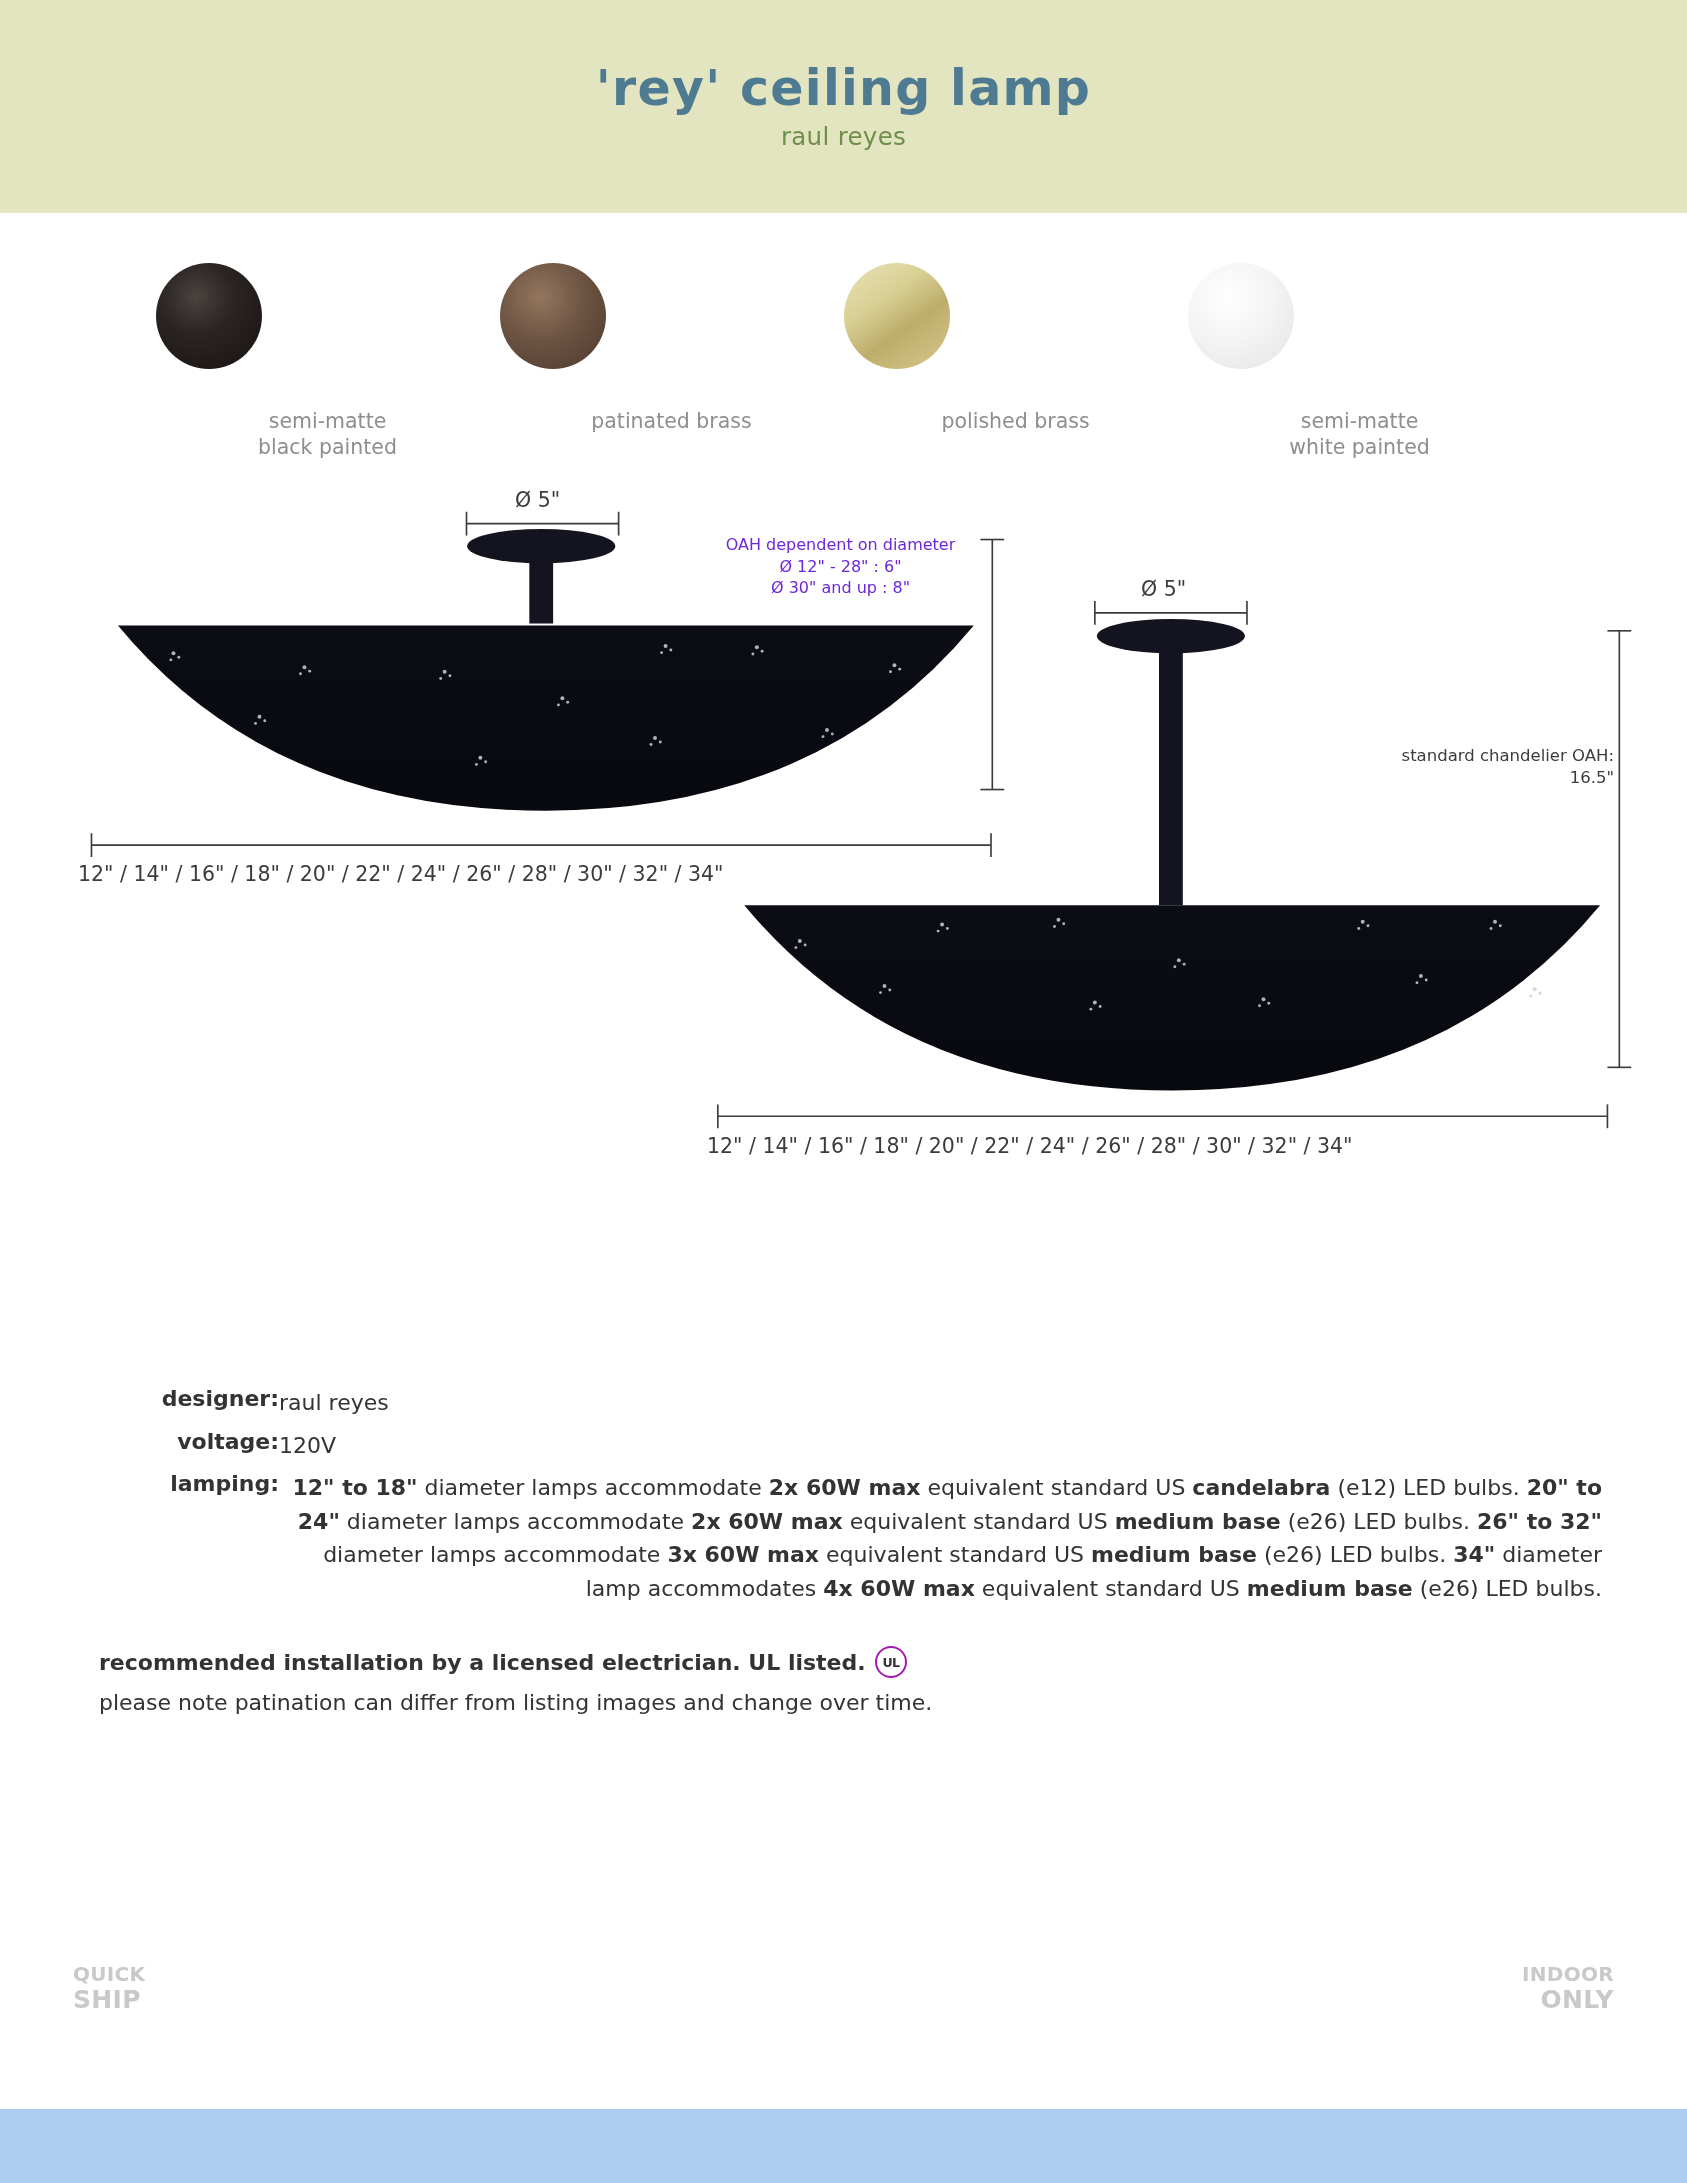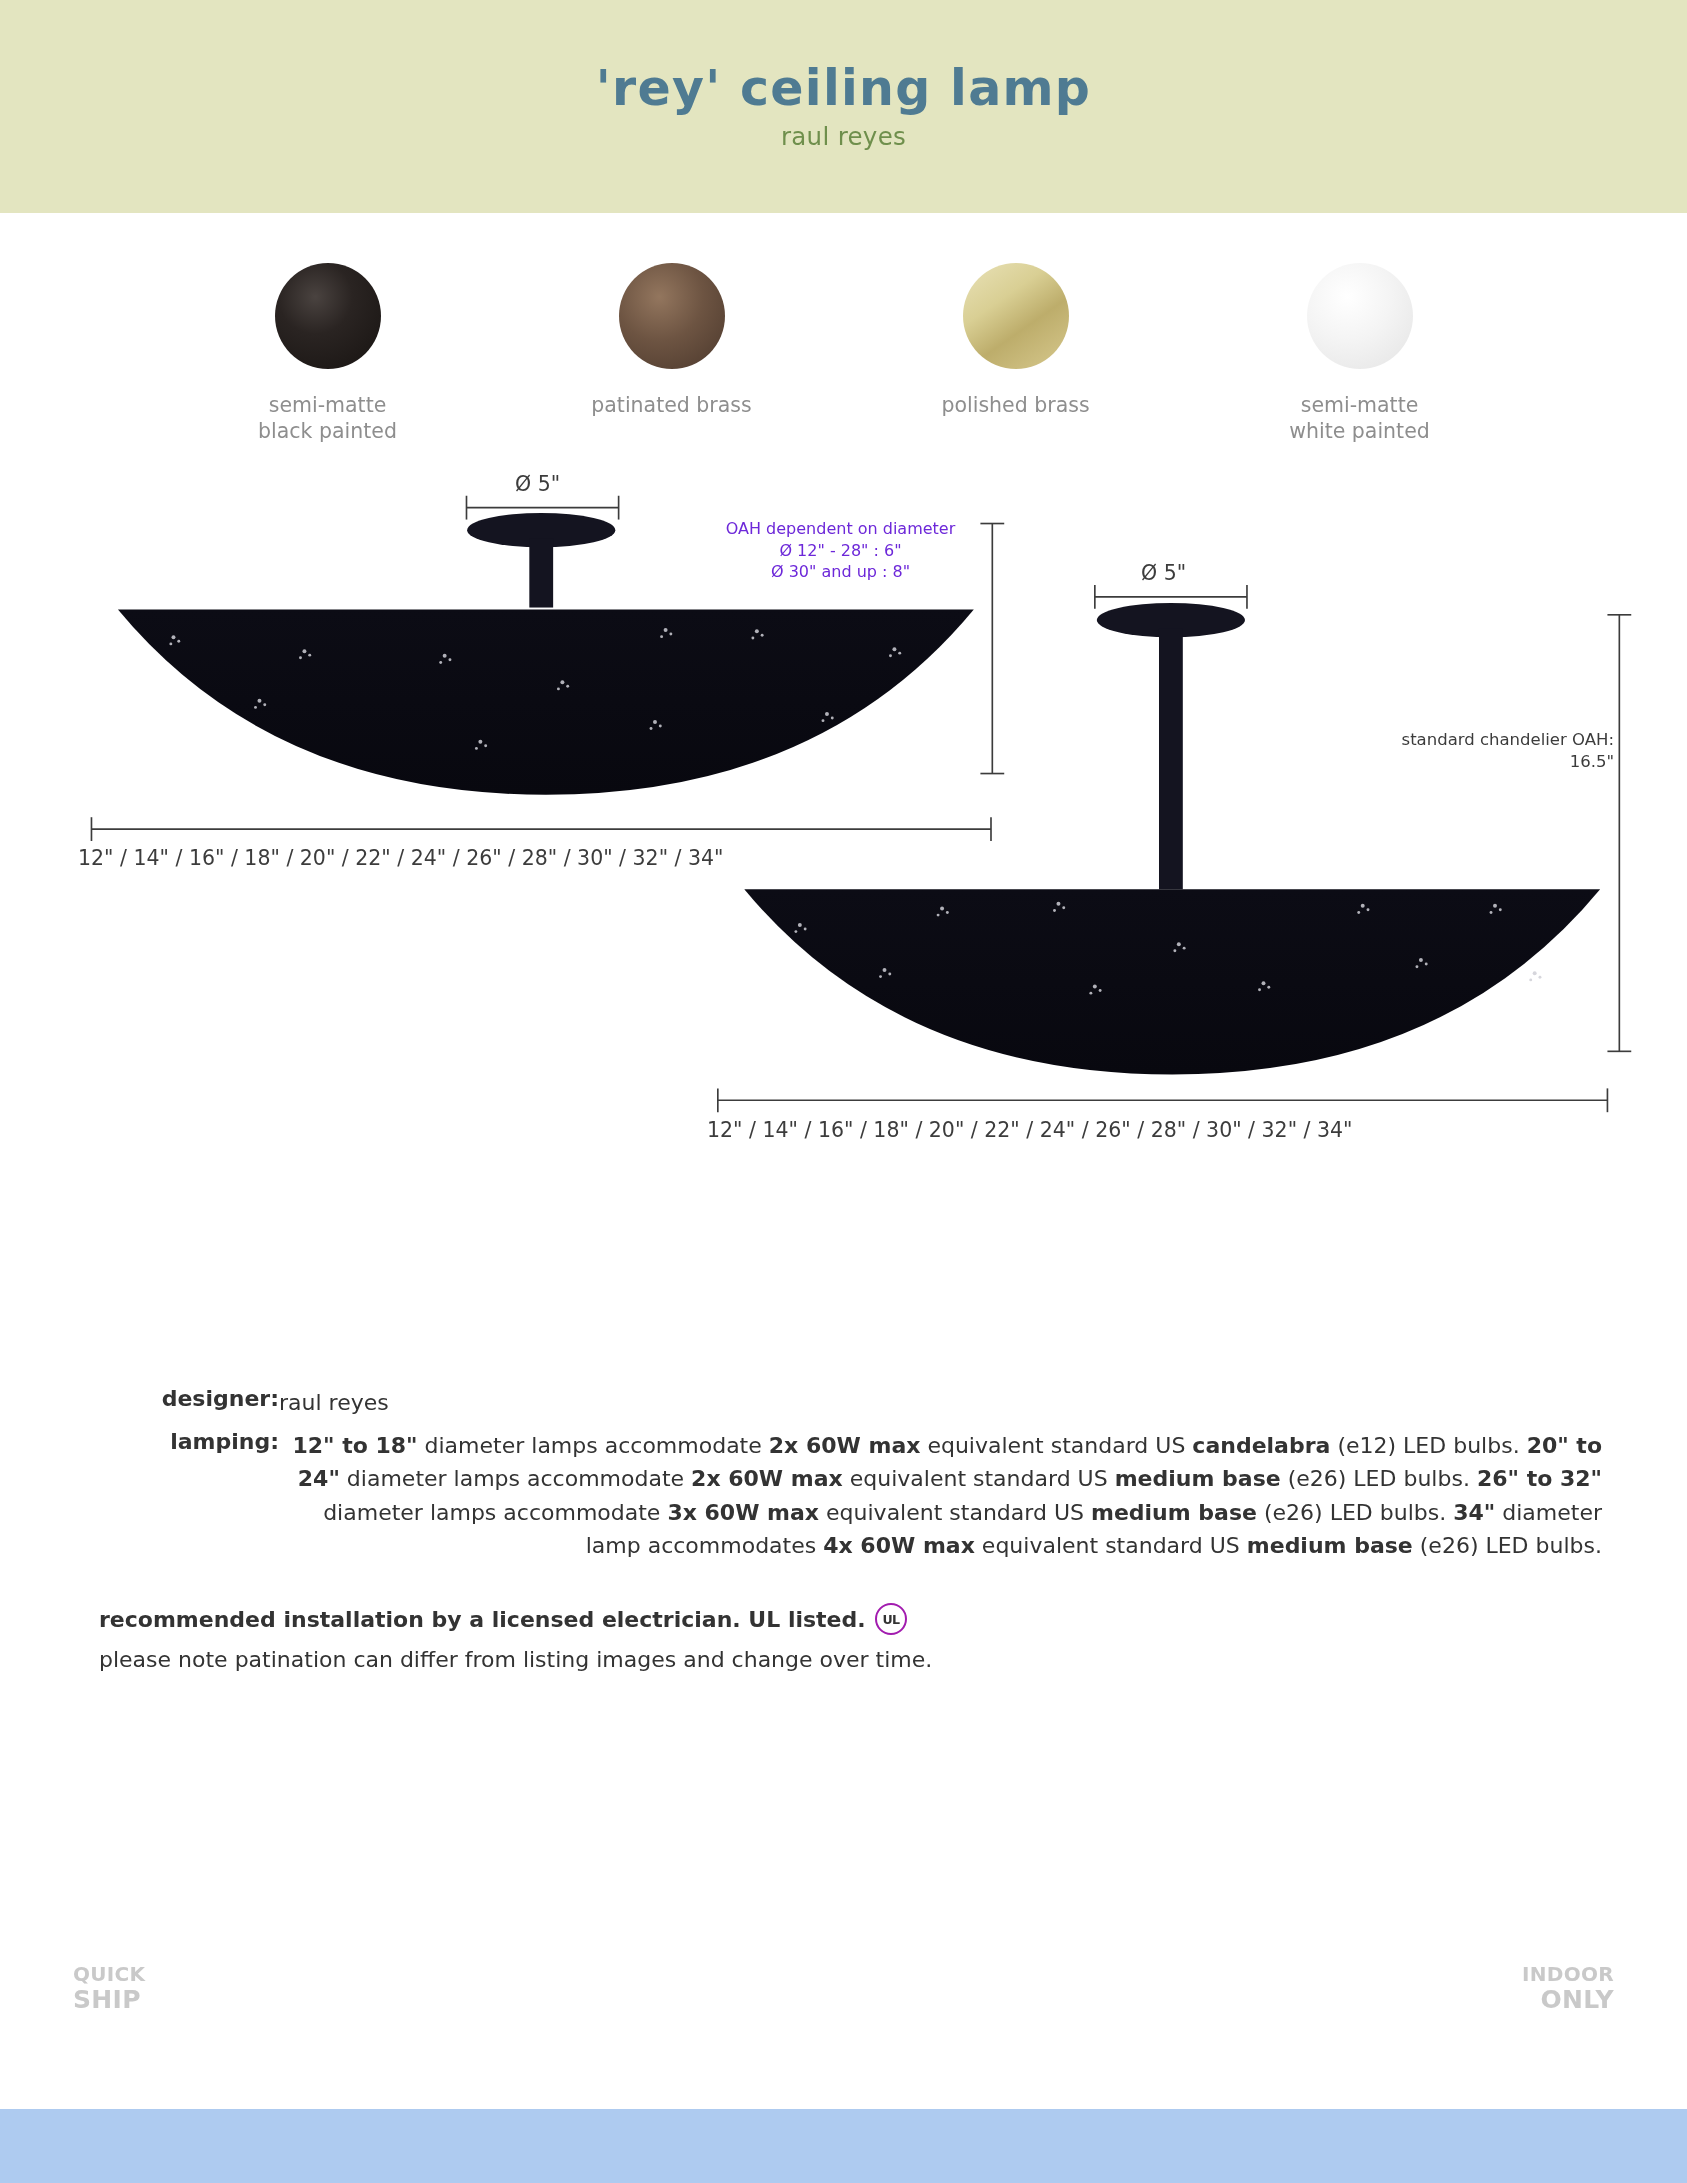--- a/index.html
+++ b/index.html
@@ -45,21 +45,21 @@
   .finishes {
     display: flex;
     justify-content: center;
     margin-top: 50px;
     gap: 0;
   }
   .finish {
     width: 344px;
     display: flex;
     flex-direction: column;
-    align-items: center;
+    gap: 16px;
   }
   .swatch {
     width: 106px;
     height: 106px;
     border-radius: 50%;
     position: relative;
     overflow: hidden;
   }
   .swatch.black {
     background: radial-gradient(circle at 38% 32%, #4a4340 0%, #2a2422 38%, #171311 100%);
@@ -385,20 +385,24 @@
 </div>
 
 <div class="specs">
 
   <div class="spec-row">
     <div class="spec-key">designer:</div>
     <div class="spec-val">raul reyes</div>
   </div>
 
 
+  <div class="spec-row">
+    <div class="spec-key">voltage:</div>
+    <div class="spec-val">120V</div>
+  </div>
 
   <div class="spec-row">
     <div class="spec-key">lamping:</div>
     <div class="spec-val wrap"><b>12" to 18"</b> diameter lamps accommodate <b>2x 60W max</b> equivalent standard US <b>candelabra</b> (e12) LED bulbs. <b>20" to 24"</b> diameter lamps accommodate <b>2x 60W max</b> equivalent standard US <b>medium base</b> (e26) LED bulbs. <b>26" to 32"</b> diameter lamps accommodate <b>3x 60W max</b> equivalent standard US <b>medium base</b> (e26) LED bulbs. <b>34"</b> diameter lamp accommodates <b>4x 60W max</b> equivalent standard US <b>medium base</b> (e26) LED bulbs.</div>
   </div>
 
   <div class="notes">
     <div class="note-strong">
       <span>recommended installation by a licensed electrician. UL listed.</span>
       <span class="ul-mark">UL</span>

